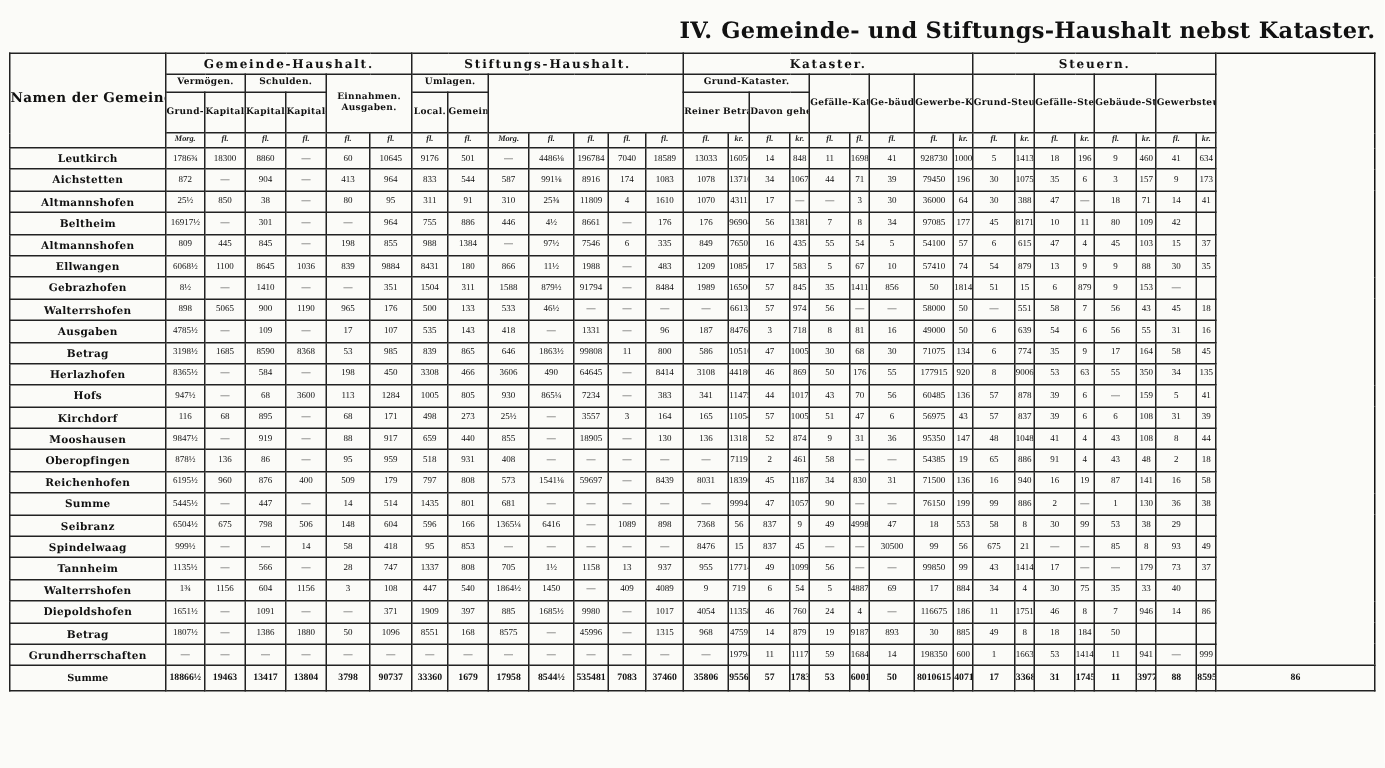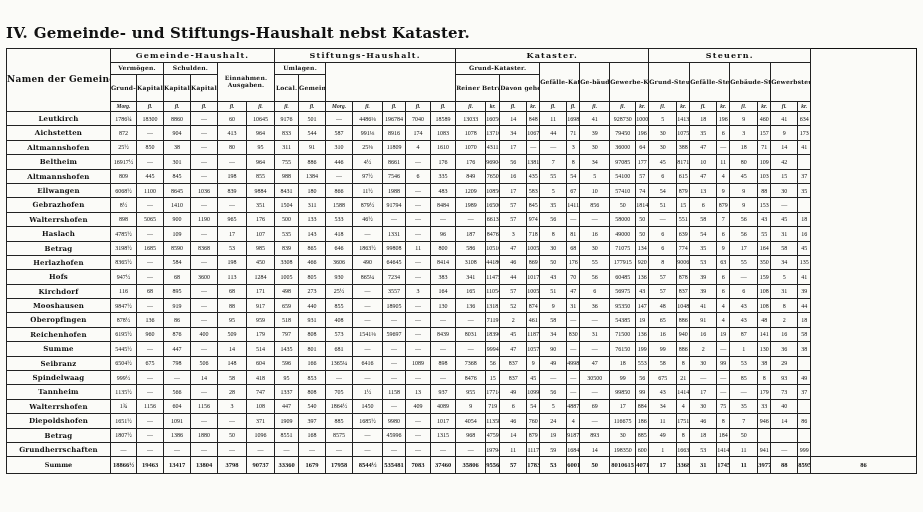--- a/index.html
+++ b/index.html
@@ -6,26 +6,26 @@
   body{
     width:923px;height:512px;overflow:hidden;
     font-family:"Liberation Serif", serif;
     color:#111;
   }
   .page{
     width:923px;height:512px;position:relative;background:#fbfbf8;
     box-sizing:border-box;padding:4px 6px 4px 6px;
   }
   .title{
-    text-align:left;
+    text-align:right;
     font-family:"DejaVu Serif", serif;
     font-weight:bold;
     font-size:15px;
     letter-spacing:0.2px;
-    margin:20px 0 6px 0;
+    margin:7px 0 6px 0;
     white-space:nowrap;
   }
   .title .numeral{margin-right:6px;}
   table.grid{
     border-collapse:collapse;
     width:911px;
     table-layout:fixed;
     font-size:6px;
     line-height:1.05;
   }
@@ -454,21 +454,21 @@
           <td class="num">—</td>
           <td class="num">551</td>
           <td class="num">58</td>
           <td class="num">7</td>
           <td class="num">56</td>
           <td class="num">43</td>
           <td class="num">45</td>
           <td class="num">18</td>
         </tr>
         <tr>
-          <td class="namecell">Haslach</td>
+          <td class="namecell">Ausgaben</td>
           <td class="num vsep">4785½</td>
           <td class="num">—</td>
           <td class="num">109</td>
           <td class="num">—</td>
           <td class="num">17</td>
           <td class="num">107</td>
           <td class="num vsep">535</td>
           <td class="num">143</td>
           <td class="num vsep">418</td>
           <td class="num">—</td>

